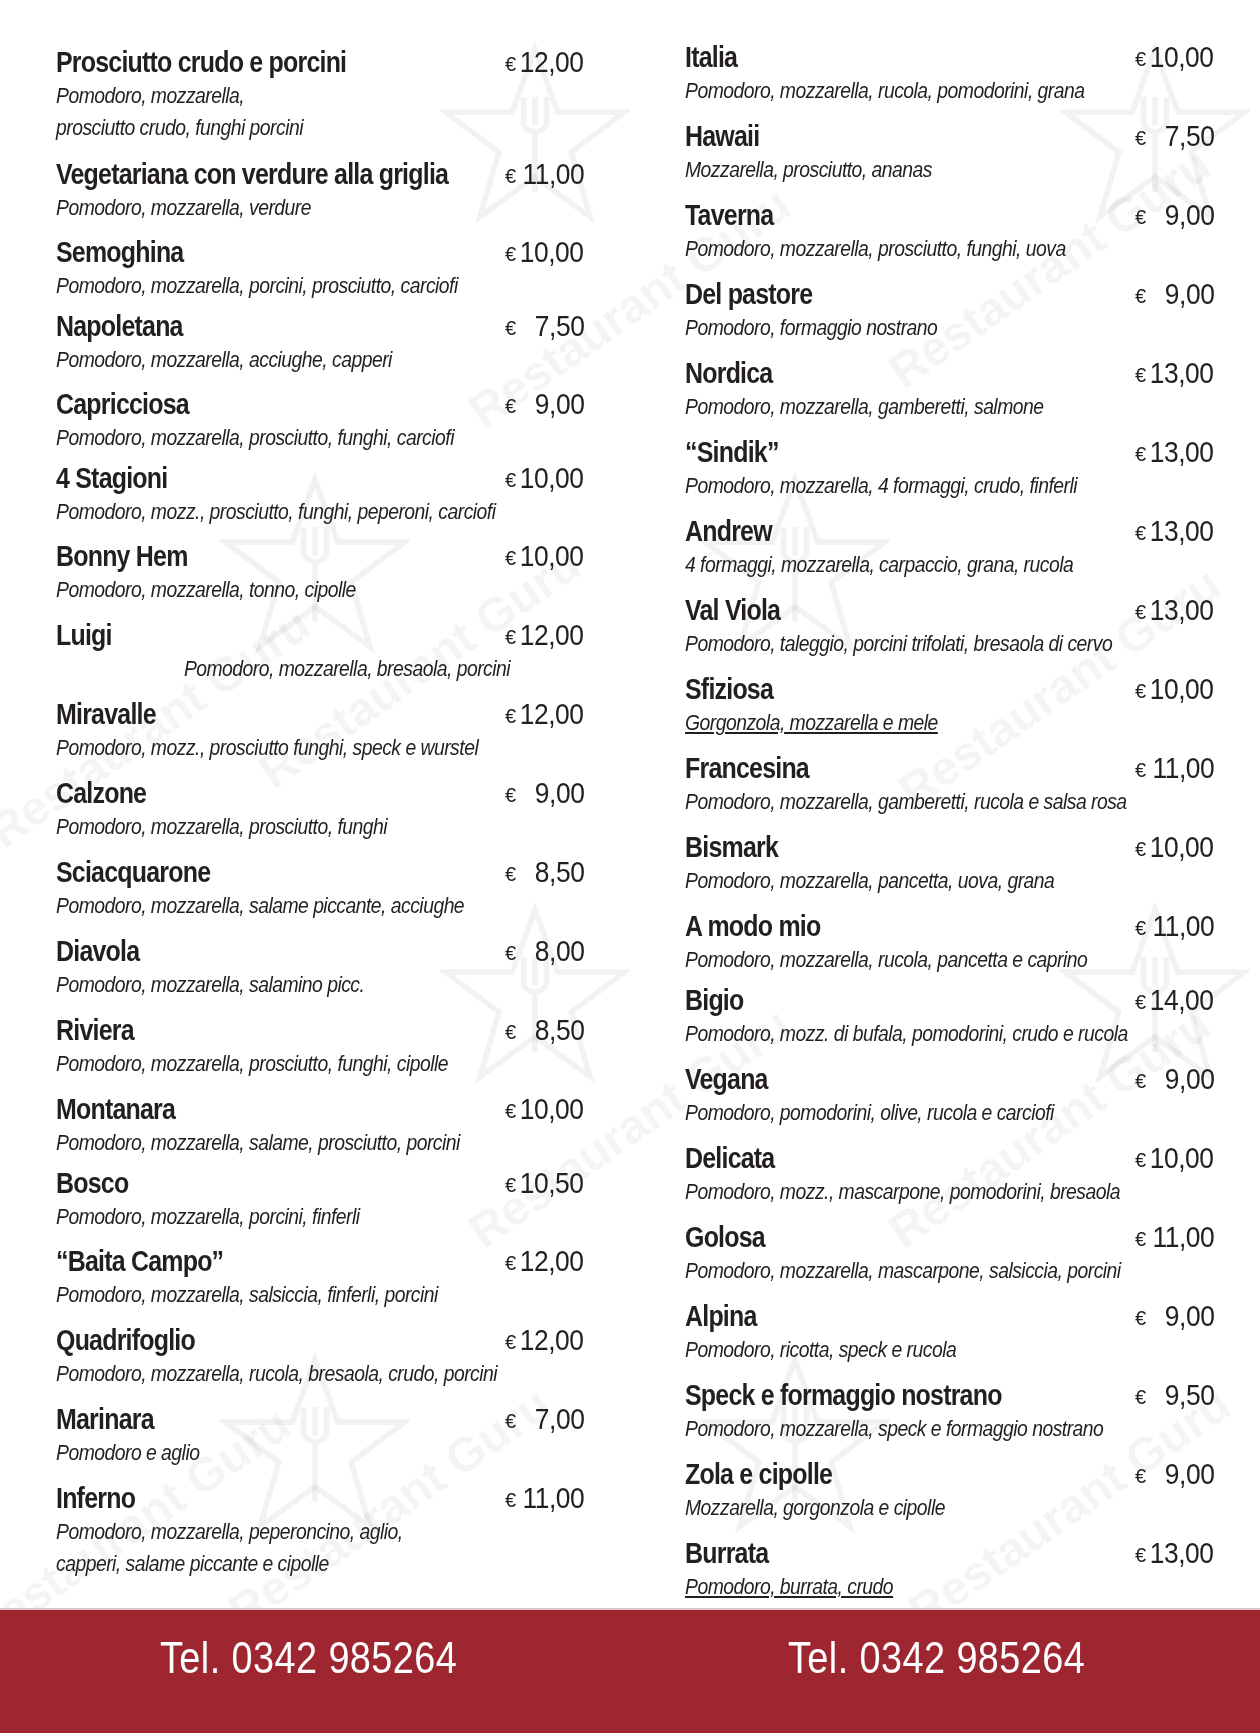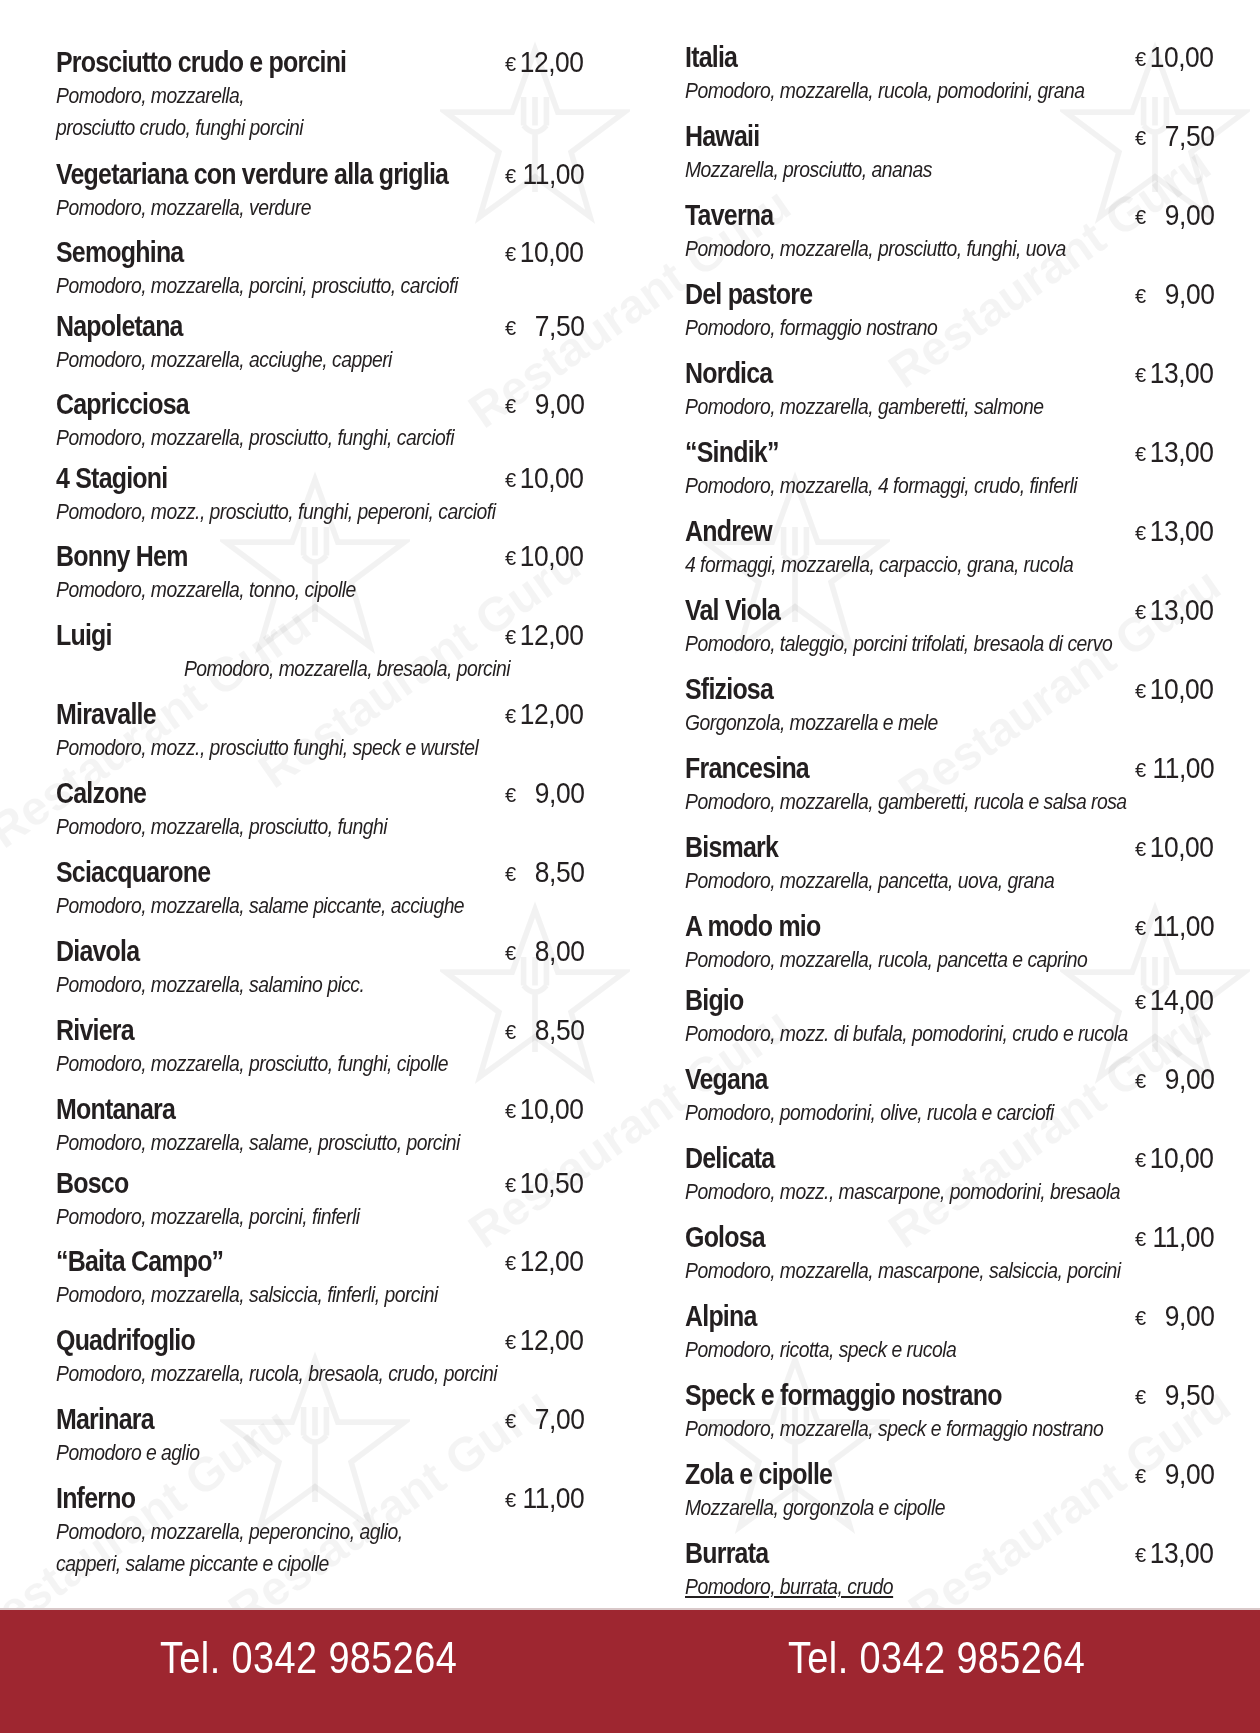--- a/index.html
+++ b/index.html
@@ -323,21 +323,21 @@
     <div class="desc">4 formaggi, mozzarella,  carpaccio, grana, rucola</div>
   </div>
   <div class="item" style="top:592px;">
     <div class="item-head">
         <span class="name">Val Viola</span>
         <span class="euro">€</span>
         <span class="price">13,00</span>
       </div>
     <div class="desc">Pomodoro, taleggio, porcini trifolati, bresaola di cervo</div>
   </div>
-  <div class="item" style="top:671px;">
+  <div class="item" style="top:671px;text-decoration:underline;">
     <div class="item-head">
         <span class="name">Sfiziosa</span>
         <span class="euro">€</span>
         <span class="price">10,00</span>
       </div>
     <div class="desc">Gorgonzola, mozzarella e mele</div>
   </div>
   <div class="item" style="top:750px;">
     <div class="item-head">
         <span class="name">Francesina</span>

